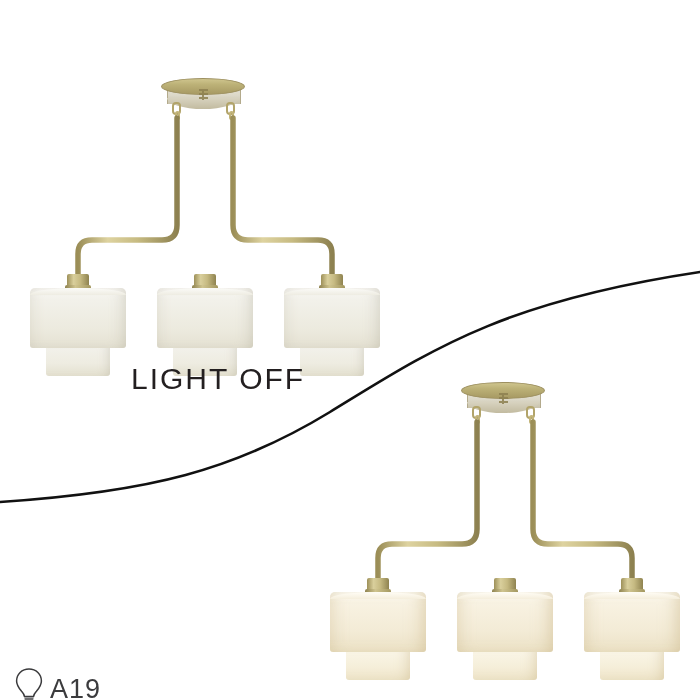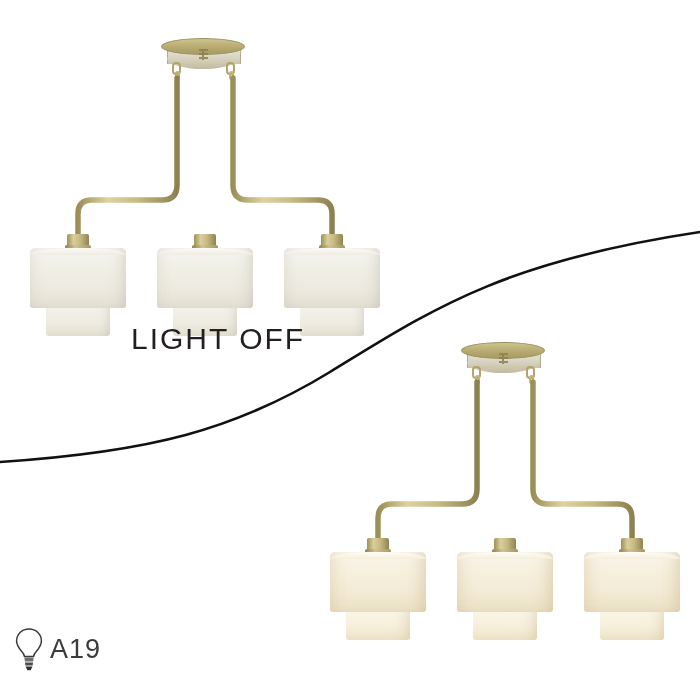--- a/index.html
+++ b/index.html
@@ -1,18 +1,18 @@
 <!DOCTYPE html>
 <html><head>
 <meta charset="utf-8">
 <style>
   html,body{margin:0;padding:0;background:#fff;}
   body{width:700px;height:700px;position:relative;overflow:hidden;
        font-family:"Liberation Sans",sans-serif;}
-  .stage{position:absolute;inset:0;width:700px;height:560px;background:#ffffff;}
+  .stage{position:absolute;inset:0;width:700px;height:560px;background:#ffffff;margin-top:40px;}
 
   .divider{position:absolute;left:0;top:0;width:700px;height:700px;pointer-events:none;}
 
   
   .fixture{position:absolute;}
 
   .canopy-wrap{position:absolute;}
   .canopy-rim{
     position:absolute;width:84px;height:17px;left:0;top:0;
     border-radius:50%;

